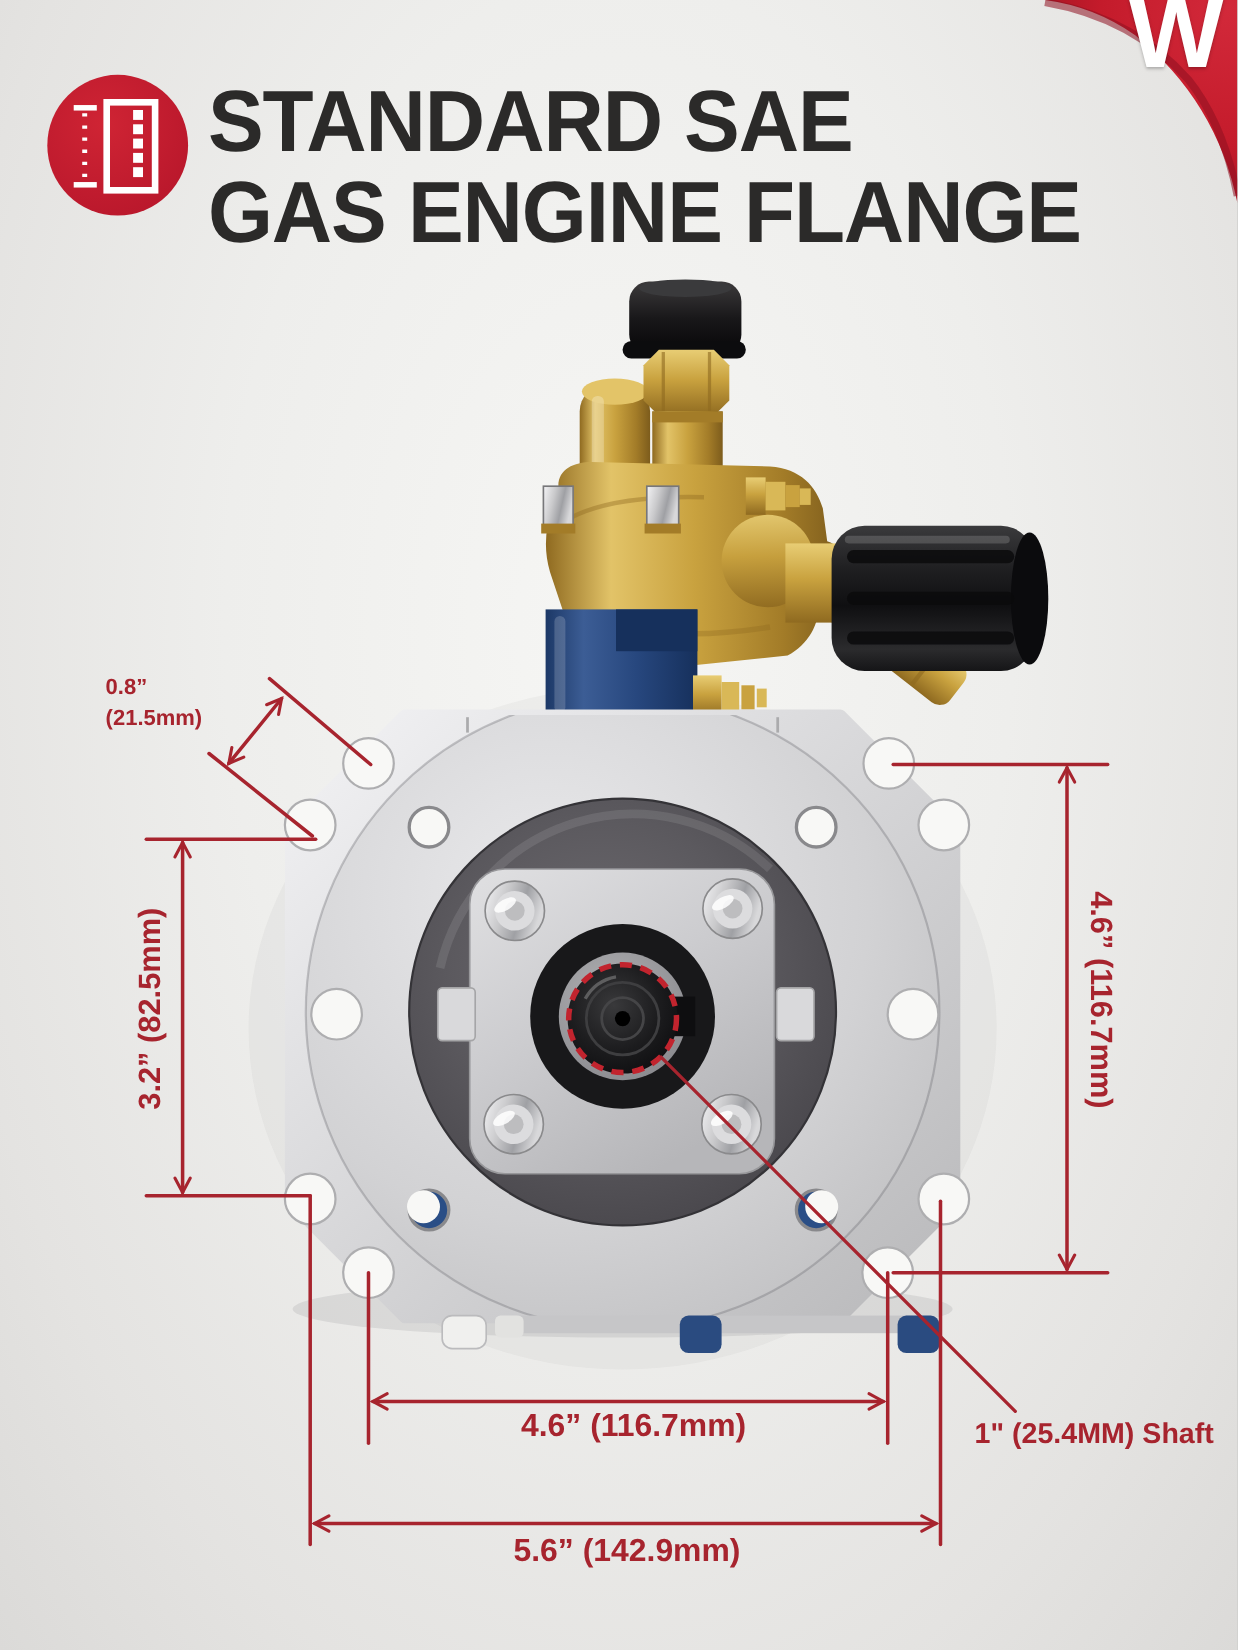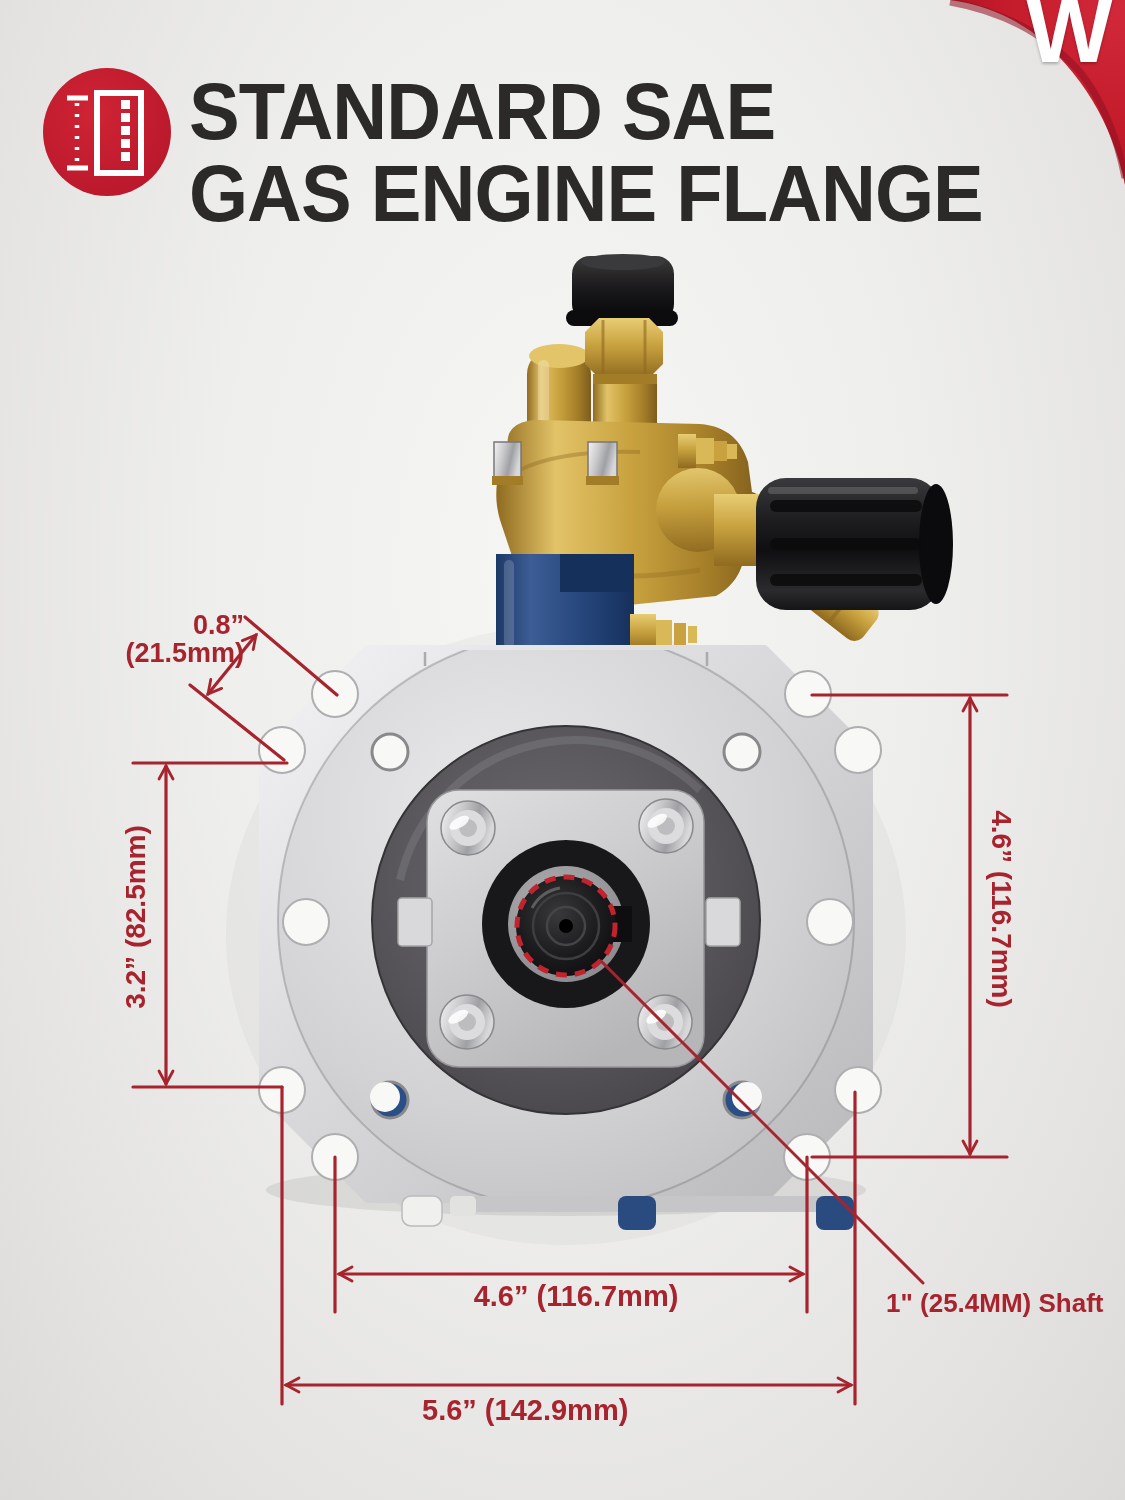--- a/index.html
+++ b/index.html
@@ -15,25 +15,25 @@
     color:#2b2a29;letter-spacing:-1px;transform:scaleY(1.04);transform-origin:left top;
   }
   .brand-w{
     left:1026px;top:-22px;font-size:92px;font-weight:bold;color:#ffffff;
     text-shadow:0 2px 3px rgba(0,0,0,.25);
   }
   .shaft-size{
     left:94px;top:334px;font-size:41px;font-weight:bold;color:#b01f2d;letter-spacing:0px;
   }
   .dim{color:#a7242e;font-weight:bold;}
-  .dim-08{left:96px;top:611px;width:148px;text-align:right;font-size:27px;line-height:28px;}
+  .dim-08{left:96px;top:611px;width:148px;text-align:left;font-size:20px;line-height:28px;}
   .dim-32{left:136px;top:917px;font-size:28px;white-space:nowrap;transform:translate(-50%,-50%) rotate(-90deg);}
   .dim-46r{left:1001px;top:909px;font-size:28px;white-space:nowrap;transform:translate(-50%,-50%) rotate(90deg);}
   .dim-46b{left:428px;top:1280px;width:296px;text-align:center;font-size:29px;}
-  .dim-56b{left:422px;top:1394px;width:296px;font-size:29px;}
+  .dim-56b{left:422px;top:1394px;width:296px;text-align:center;font-size:29px;}
   .dim-shaft{left:886px;top:1288px;font-size:26px;white-space:nowrap;}
 </style>
 </head>
 <body>
 
 <div class="page">
 
   <svg class="layer" width="1125" height="1500" viewBox="0 0 1125 1500">
     <defs>
       <linearGradient id="plateG" x1="0" y1="0" x2="1" y2="1">

